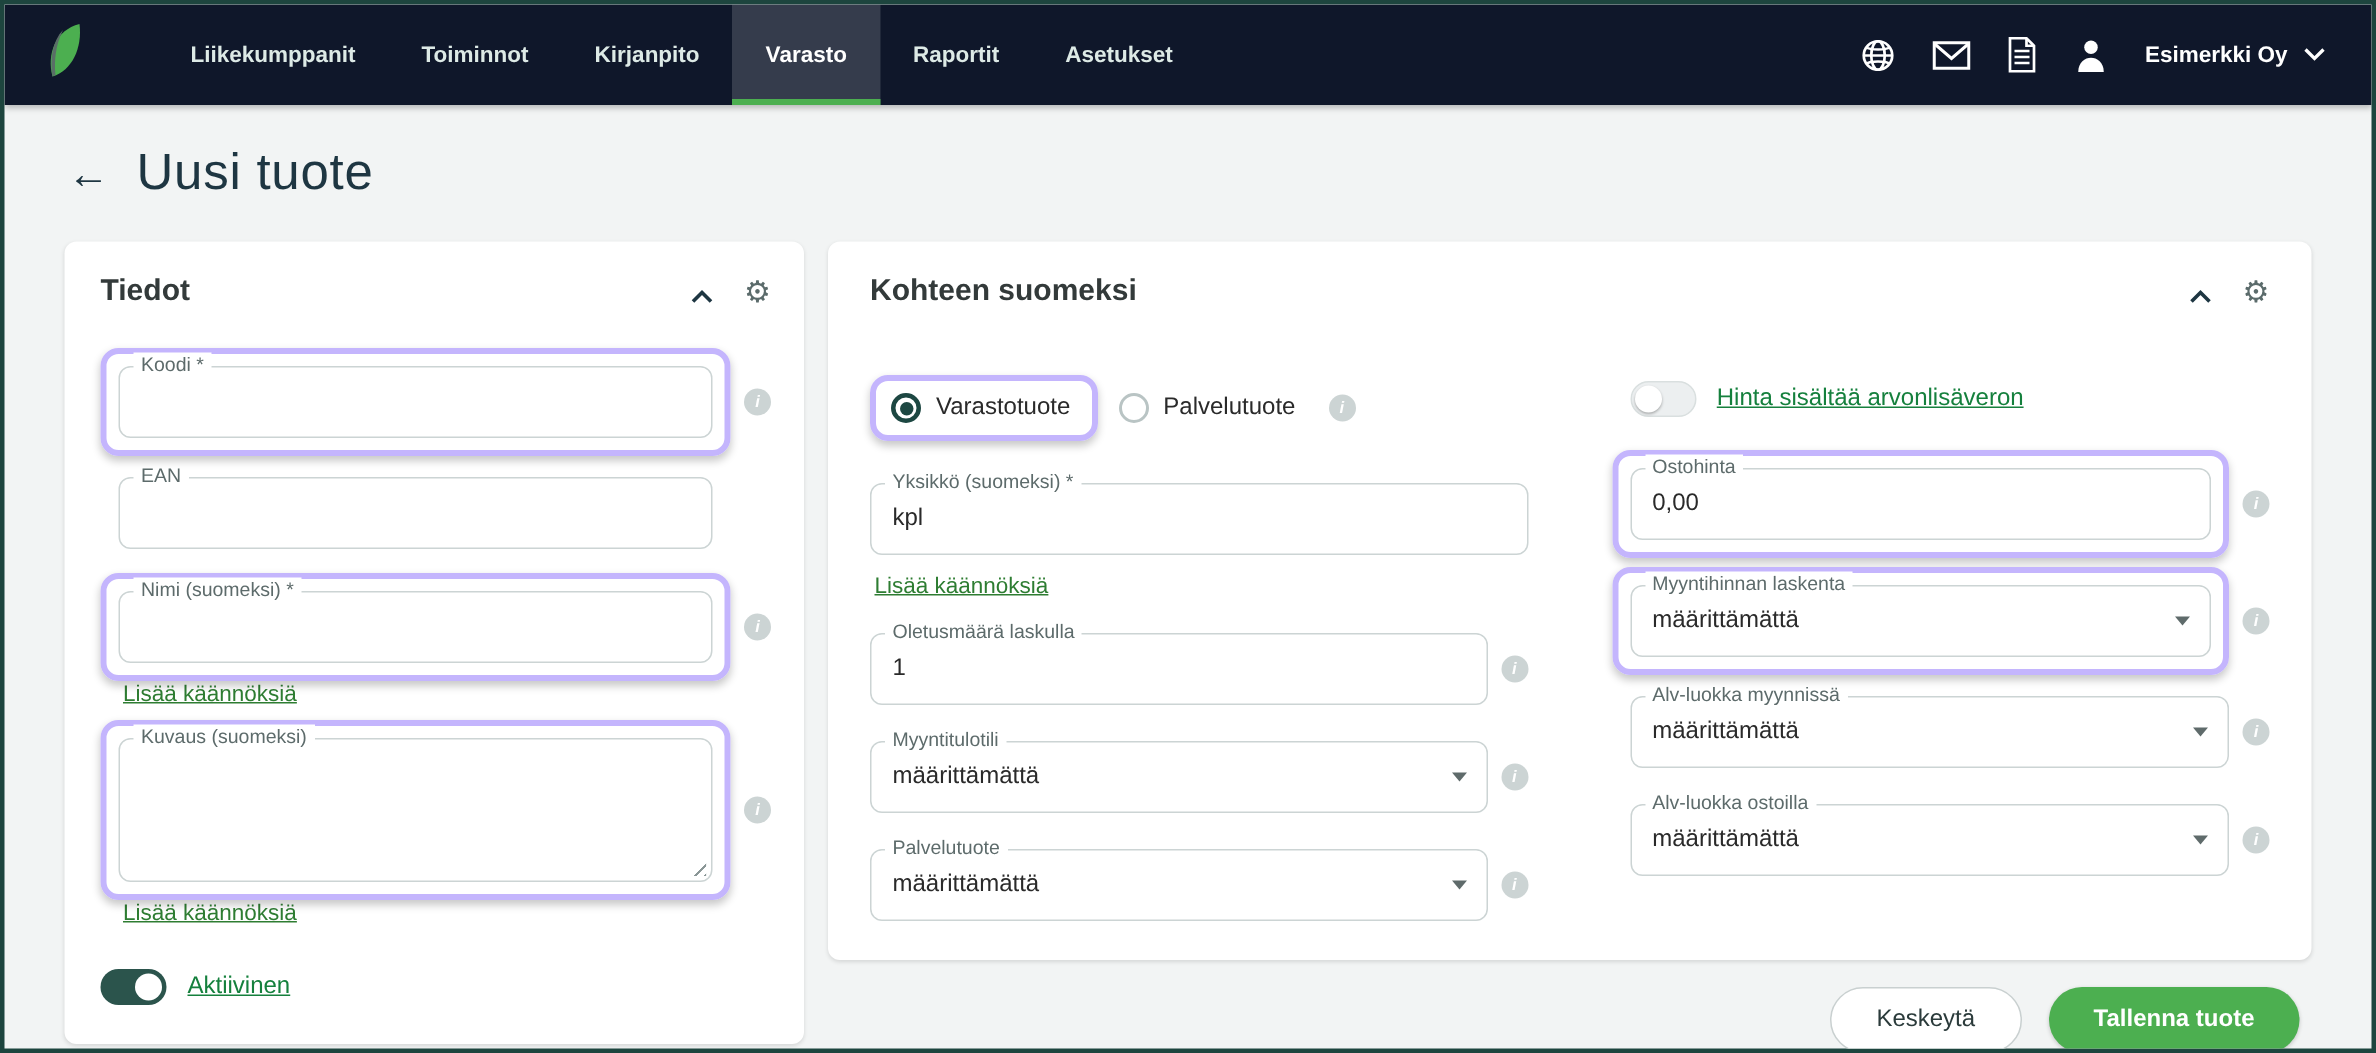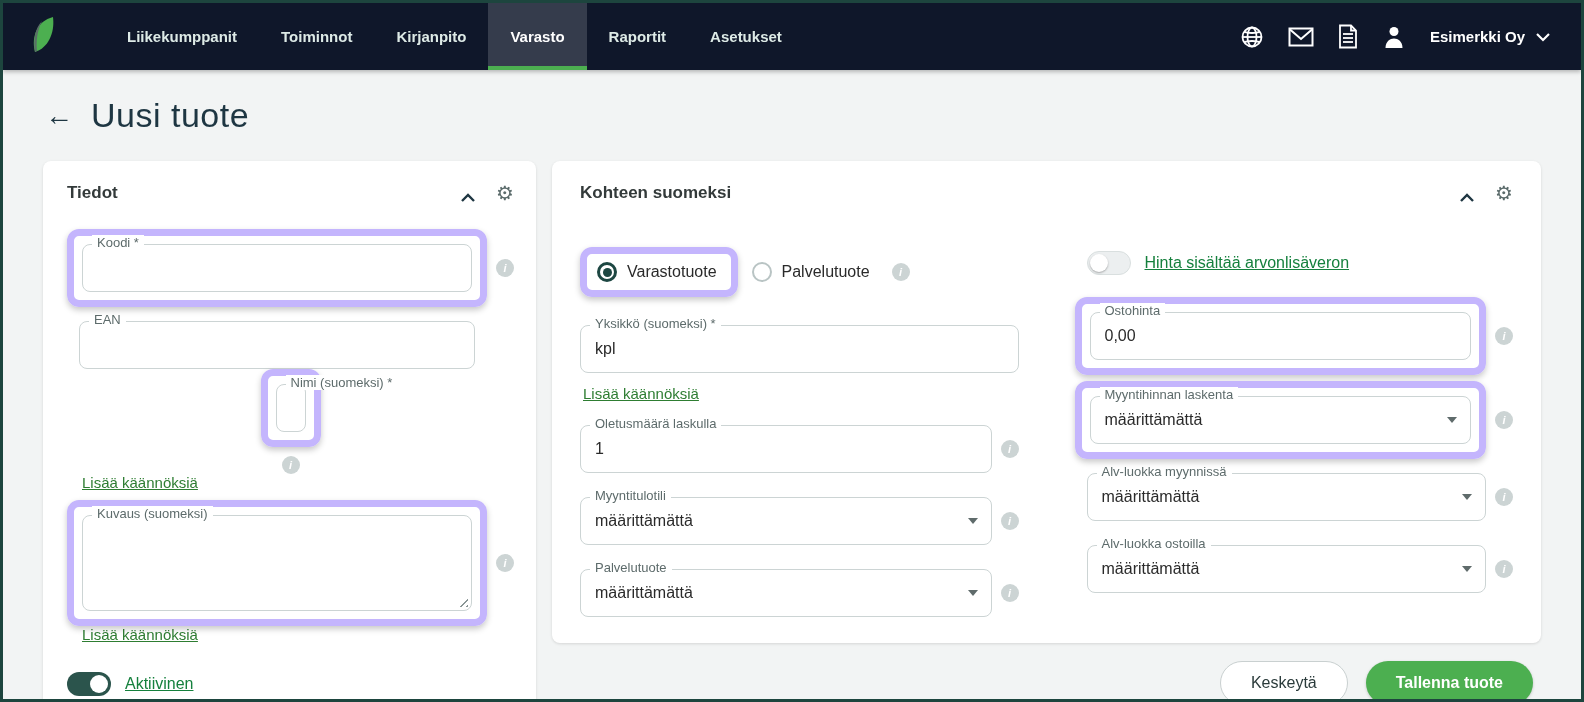--- a/index.html
+++ b/index.html
@@ -58,21 +58,21 @@
 
   .card {
     background:#fff; border-radius:8px;
     box-shadow:0 1px 3px rgba(0,0,0,.12);
   }
   .card-left { width:493px; padding:22px 22px 26px 24px; }
   .card-right-wrap { flex:1; display:flex; flex-direction:column; }
   .card-right { padding:22px 28px 26px 28px; }
 
   .card-header { display:flex; align-items:center; }
-  .card-title { font-size:17px; font-weight:700; color:#333a3a; }
+  .card-title { font-size:20px; font-weight:700; color:#333a3a; }
   .card-header .hdr-icons { margin-left:auto; display:flex; align-items:center; gap:22px; }
   .chev-up {
     width:14px; height:9px; display:inline-block; cursor:pointer;
   }
   .gear { font-size:20px; color:#5b6b6b; cursor:pointer; line-height:1; }
 
   
   .field {
     position:relative; background:#fff;
     border:1px solid #ccd4d4; border-radius:8px;
@@ -89,21 +89,21 @@
   .caret {
     position:absolute; right:13px; top:50%; margin-top:-3px;
     width:0; height:0; border-left:5px solid transparent;
     border-right:5px solid transparent; border-top:6px solid #5f6b6b;
     cursor:pointer;
   }
   .grow { flex:1; }
   .frow { display:flex; align-items:center; gap:9px; }
 
   .hl {
-    border:7px solid #c4b5fd; border-radius:12px;
+    border:4px solid #c4b5fd; border-radius:12px;
     padding:8px; position:relative; z-index:2;
     box-shadow:0 3px 6px rgba(0,0,0,.22);
     background:transparent;
   }
 
   .info {
     width:18px; height:18px; flex:0 0 18px; border-radius:50%;
     background:#ccd4d4; color:#fff;
     font-size:11px; font-weight:700; font-style:italic;
     display:flex; align-items:center; justify-content:center;
@@ -170,21 +170,21 @@
   .btn-secondary {
     background:#fff; border:1px solid #c9d0d0; color:#2b3b3b;
     padding:12px 30px; font-weight:400;
   }
   .btn-primary {
     background:#4caf50; color:#fff; font-weight:700;
     padding:13px 30px;
     box-shadow:0 1px 3px rgba(0,0,0,.2);
   }
 
-  .mt14{margin-top:14px;} .mt16{flex-direction:column;} .mt20{margin-top:20px;}
+  .mt14{margin-top:14px;} .mt16{margin-top:16px;} .mt20{margin-top:20px;}
   .mt22{margin-top:22px;} .mt24{margin-top:24px;} .mt26{margin-top:26px;}
   .mt6{margin-top:6px;} .mt8{margin-top:8px;} .mt10{margin-top:10px;}
   .mt28{margin-top:28px;}
 </style>
 </head>
 <body>
 
 <div class="frame">
 
   <header class="topnav">

